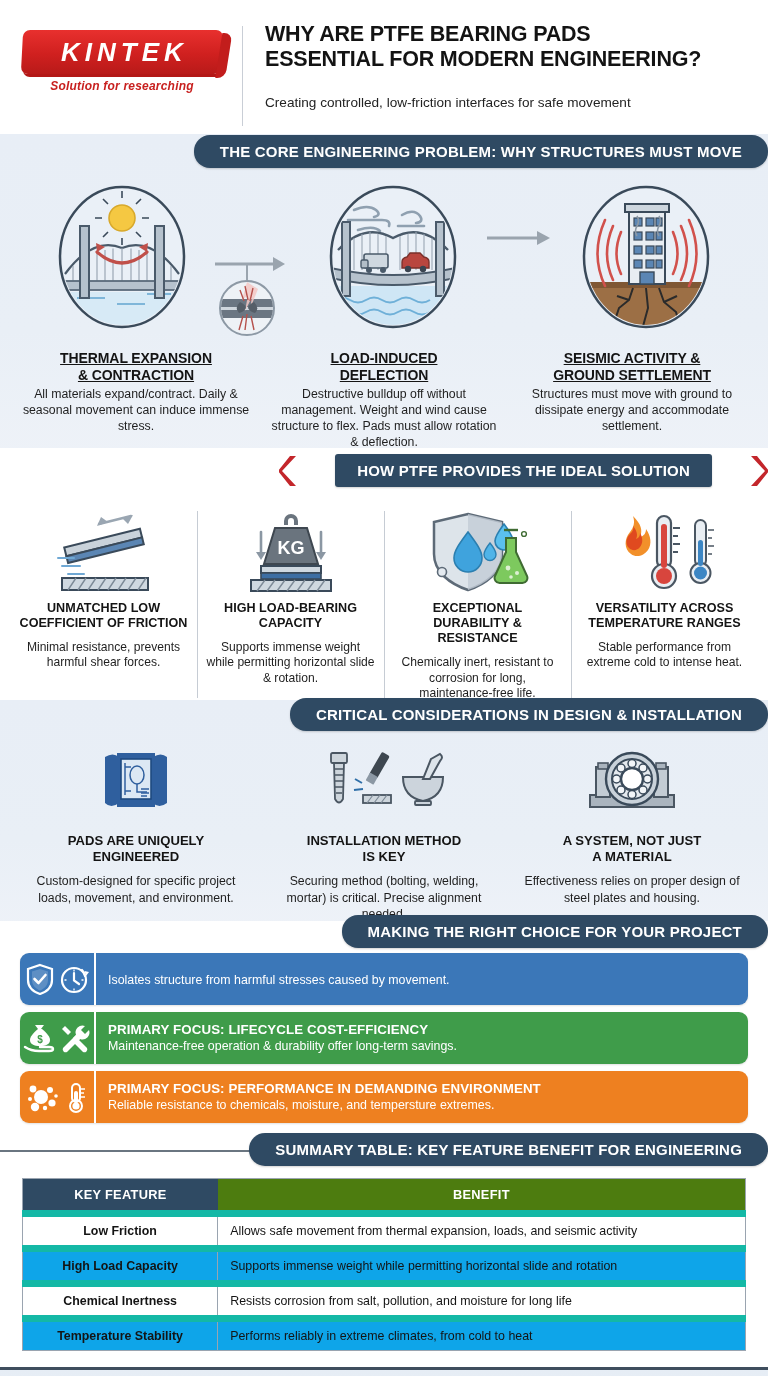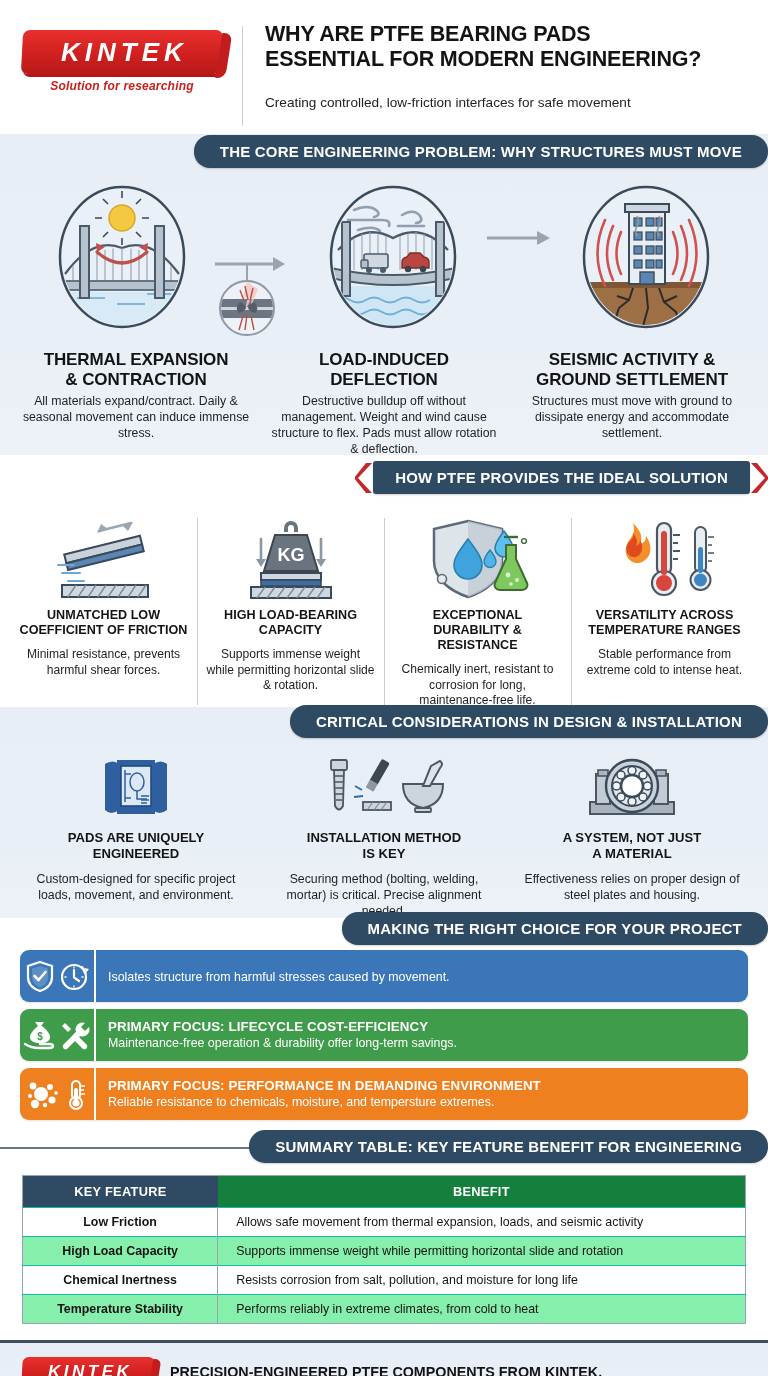--- a/index.html
+++ b/index.html
@@ -73,37 +73,37 @@
   .chev-l,.chev-r { position:relative; z-index:2; width:18px; height:30px; }
   .chev-l svg,.chev-r svg { display:block; }
 
   
   .s1 { padding:14px 0 10px; position:relative; }
   .s1-icons { display:flex; align-items:flex-start; justify-content:space-between; padding:0 30px; position:relative; }
   .s1-cell { width:190px; display:flex; justify-content:center; }
   .arrow-gap { flex:1; display:flex; align-items:flex-start; justify-content:center; padding-top:70px; }
   .s1-texts { display:flex; padding:8px 12px 0; }
   .s1-col { flex:1; text-align:center; padding:0 8px; }
-  .s1-h { font-size:17px; font-weight:bold; line-height:1.2; color:#141414; letter-spacing:-.1px;}
+  .s1-h { font-size:14px; font-weight:bold; line-height:1.2; color:#141414; letter-spacing:-.1px;text-decoration:underline;}
   .s1-p { font-size:12.3px; line-height:1.3; margin-top:3px; color:#1f1f1f;}
 
   
   .s2 { padding:14px 10px 12px; display:flex; }
   .s2-col { flex:1; padding:0 9px; text-align:center; position:relative; }
   .s2-col + .s2-col::before{
     content:""; position:absolute; left:0; top:4px; bottom:4px; width:1px; background:#c6ccd4;
   }
   .ic { height:92px; display:flex; align-items:center; justify-content:center; }
   .s2-h { font-size:12.6px; font-weight:bold; line-height:1.2; color:#141414; margin-top:2px; }
   .s2-p { font-size:12.1px; line-height:1.3; margin-top:9px; color:#1f1f1f; }
 
   
   .s3 { padding:18px 12px 12px; display:flex; }
   .s3-col { flex:1; padding:0 10px; text-align:center; }
-  .s3-h { font-size:13.1px; font-weight:bold; line-height:1.2; color:#141414; margin-top:4px;}
+  .s3-h { font-size:13.1px; font-weight:bold; line-height:1.2; color:#141414; margin-top:14px;}
   .s3-p { font-size:12.3px; line-height:1.32; margin-top:9px; color:#1f1f1f;}
 
   
   .s4 { padding:12px 20px 14px; }
   .cbar {
     display:flex; align-items:stretch; border-radius:9px; overflow:hidden;
     margin-bottom:7px; color:#fff; min-height:52px;
     box-shadow:0 1px 2px rgba(0,0,0,.12);
   }
   .cbar-ic { width:76px; flex:0 0 76px; display:flex; align-items:center; justify-content:center; gap:4px;
@@ -113,24 +113,24 @@
   .cbar-s { font-size:12.4px; margin-top:2px; line-height:1.2; }
   .c-blue { background:#3b77b8; }
   .c-green{ background:#3f9c4a; }
   .c-orange{background:#ee8020; }
 
   
   .s5 { padding:10px 22px 16px; }
   table { width:100%; border-collapse:collapse; border:1px solid #9aa4b0; background:#fff; }
   th { font-size:12.8px; font-weight:bold; color:#fff; padding:8px 6px; letter-spacing:.3px; }
   th.k { background:#2f4a63; width:27%; }
-  th.b { background:#15803d; }
-  td { font-size:12.4px; padding:7px 18px; border-top:1px solid #14b8a6; color:#141414; }
+  th.b { background:#4d7c0f; }
+  td { font-size:12.4px; padding:7px 12px; border-top:7px solid #14b8a6; color:#141414; }
   td.k { font-weight:bold; text-align:center; border-right:1px solid #9aa4b0; }
-  tr.alt td { background:#86efac; }
+  tr.alt td { background:#0ea5e9; }
 
   
   .ftr { background:linear-gradient(180deg,#e6edf5 0%,#eaf0f7 100%); padding:14px 22px 12px; }
   .ftr-top { display:flex; align-items:center; gap:16px; }
   .ftr-logo { width:132px; flex:0 0 132px; }
   .ftr-badge {
     background:linear-gradient(180deg,#e8302e 0%,#cf1f1e 60%,#b81a19 100%);
     border-radius:6px; height:30px; display:flex; align-items:center; justify-content:center;
     transform:skewX(-3deg); box-shadow:2px 2px 0 #b31716; position:relative;
   }
@@ -338,21 +338,21 @@
             <div>GROUND SETTLEMENT</div>
           </div>
           <div class="s1-p">Structures must move with ground to dissipate energy and accommodate settlement.</div>
         </div>
       </div>
     </div>
   </div>
   <div class="rule"></div>
 
   <div class="band-white">
-    <div class="pillrow" style="height:45px;margin-top:-16px;">
+    <div class="pillrow" style="height:45px;margin-top:-16px;gap:38px;">
       <div class="chev-l">
         <svg width="18" height="32" viewBox="0 0 18 32">
             <path d="M17 1 L3 16 L17 31 L11 31 L-1 16 L11 1 Z" fill="#c3262b"></path>
           </svg>
       </div>
       <div class="pill chev">HOW PTFE PROVIDES THE IDEAL SOLUTION</div>
       <div class="chev-r">
         <svg width="18" height="32" viewBox="0 0 18 32">
             <path d="M1 1 L15 16 L1 31 L7 31 L19 16 L7 1 Z" fill="#c3262b"></path>
           </svg>

